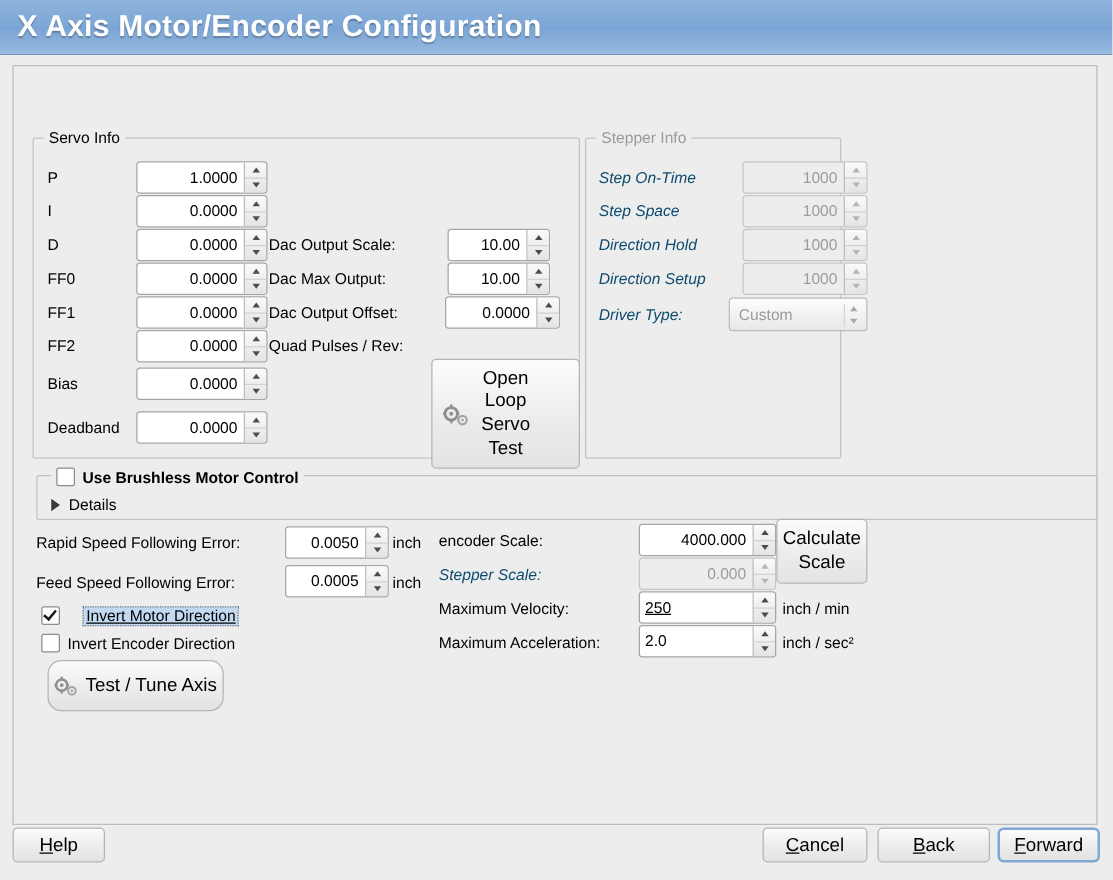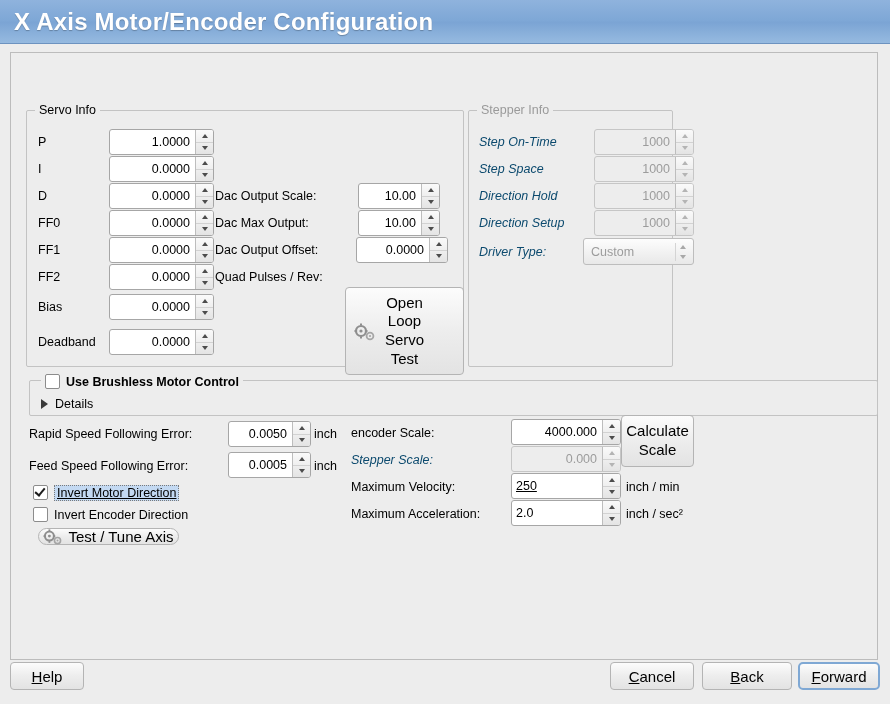--- a/index.html
+++ b/index.html
@@ -226,21 +226,21 @@
     height: 8px;
     border-right: 2px solid #1c1c1c;
     border-bottom: 2px solid #1c1c1c;
     transform: rotate(40deg);
   }
   .check .ctext { white-space: nowrap; }
   .check .ctext.focus {
     background: #c3d9f2;
     border: 1px dotted #7a7a7a;
     padding: 0 2px;
-    margin: -1px 0;
+    margin: -1px 12px;
     text-decoration: underline;
     text-decoration-color: #000;
   }
   .check .bold { font-weight: bold; }
 
   
   .frame-line {
     position: absolute;
     border: 1px solid #c3c3c3;
     box-sizing: border-box;
@@ -496,21 +496,21 @@
 
       <div class="check checked" style="left:22px; top:432px;">
         <span class="box"></span>
         <span class="ctext focus">Invert Motor Direction</span>
       </div>
       <div class="check" style="left:22px; top:454px;">
         <span class="box"></span>
         <span class="ctext">Invert Encoder Direction</span>
       </div>
 
-      <div class="btn" style="left:27px; top:475px; width:141px; height:17px;border-radius:11px;">
+      <div class="btn" style="left:27px; top:475px; width:141px; height:41px;border-radius:11px;">
         <span class="gear" style="margin-right:5px;">
           <svg width="20" height="18" viewBox="0 0 22 20">
             <circle cx="7" cy="9" r="5" fill="none" stroke="#8e8e8e" stroke-width="2.2"></circle>
             <circle cx="7" cy="9" r="1.6" fill="#8e8e8e"></circle>
             <g stroke="#8e8e8e" stroke-width="2">
               <line x1="7" y1="1.5" x2="7" y2="3.5"></line>
               <line x1="7" y1="14.5" x2="7" y2="16.5"></line>
               <line x1="0.5" y1="9" x2="2.5" y2="9"></line>
               <line x1="11.5" y1="9" x2="13.5" y2="9"></line>
             </g>

